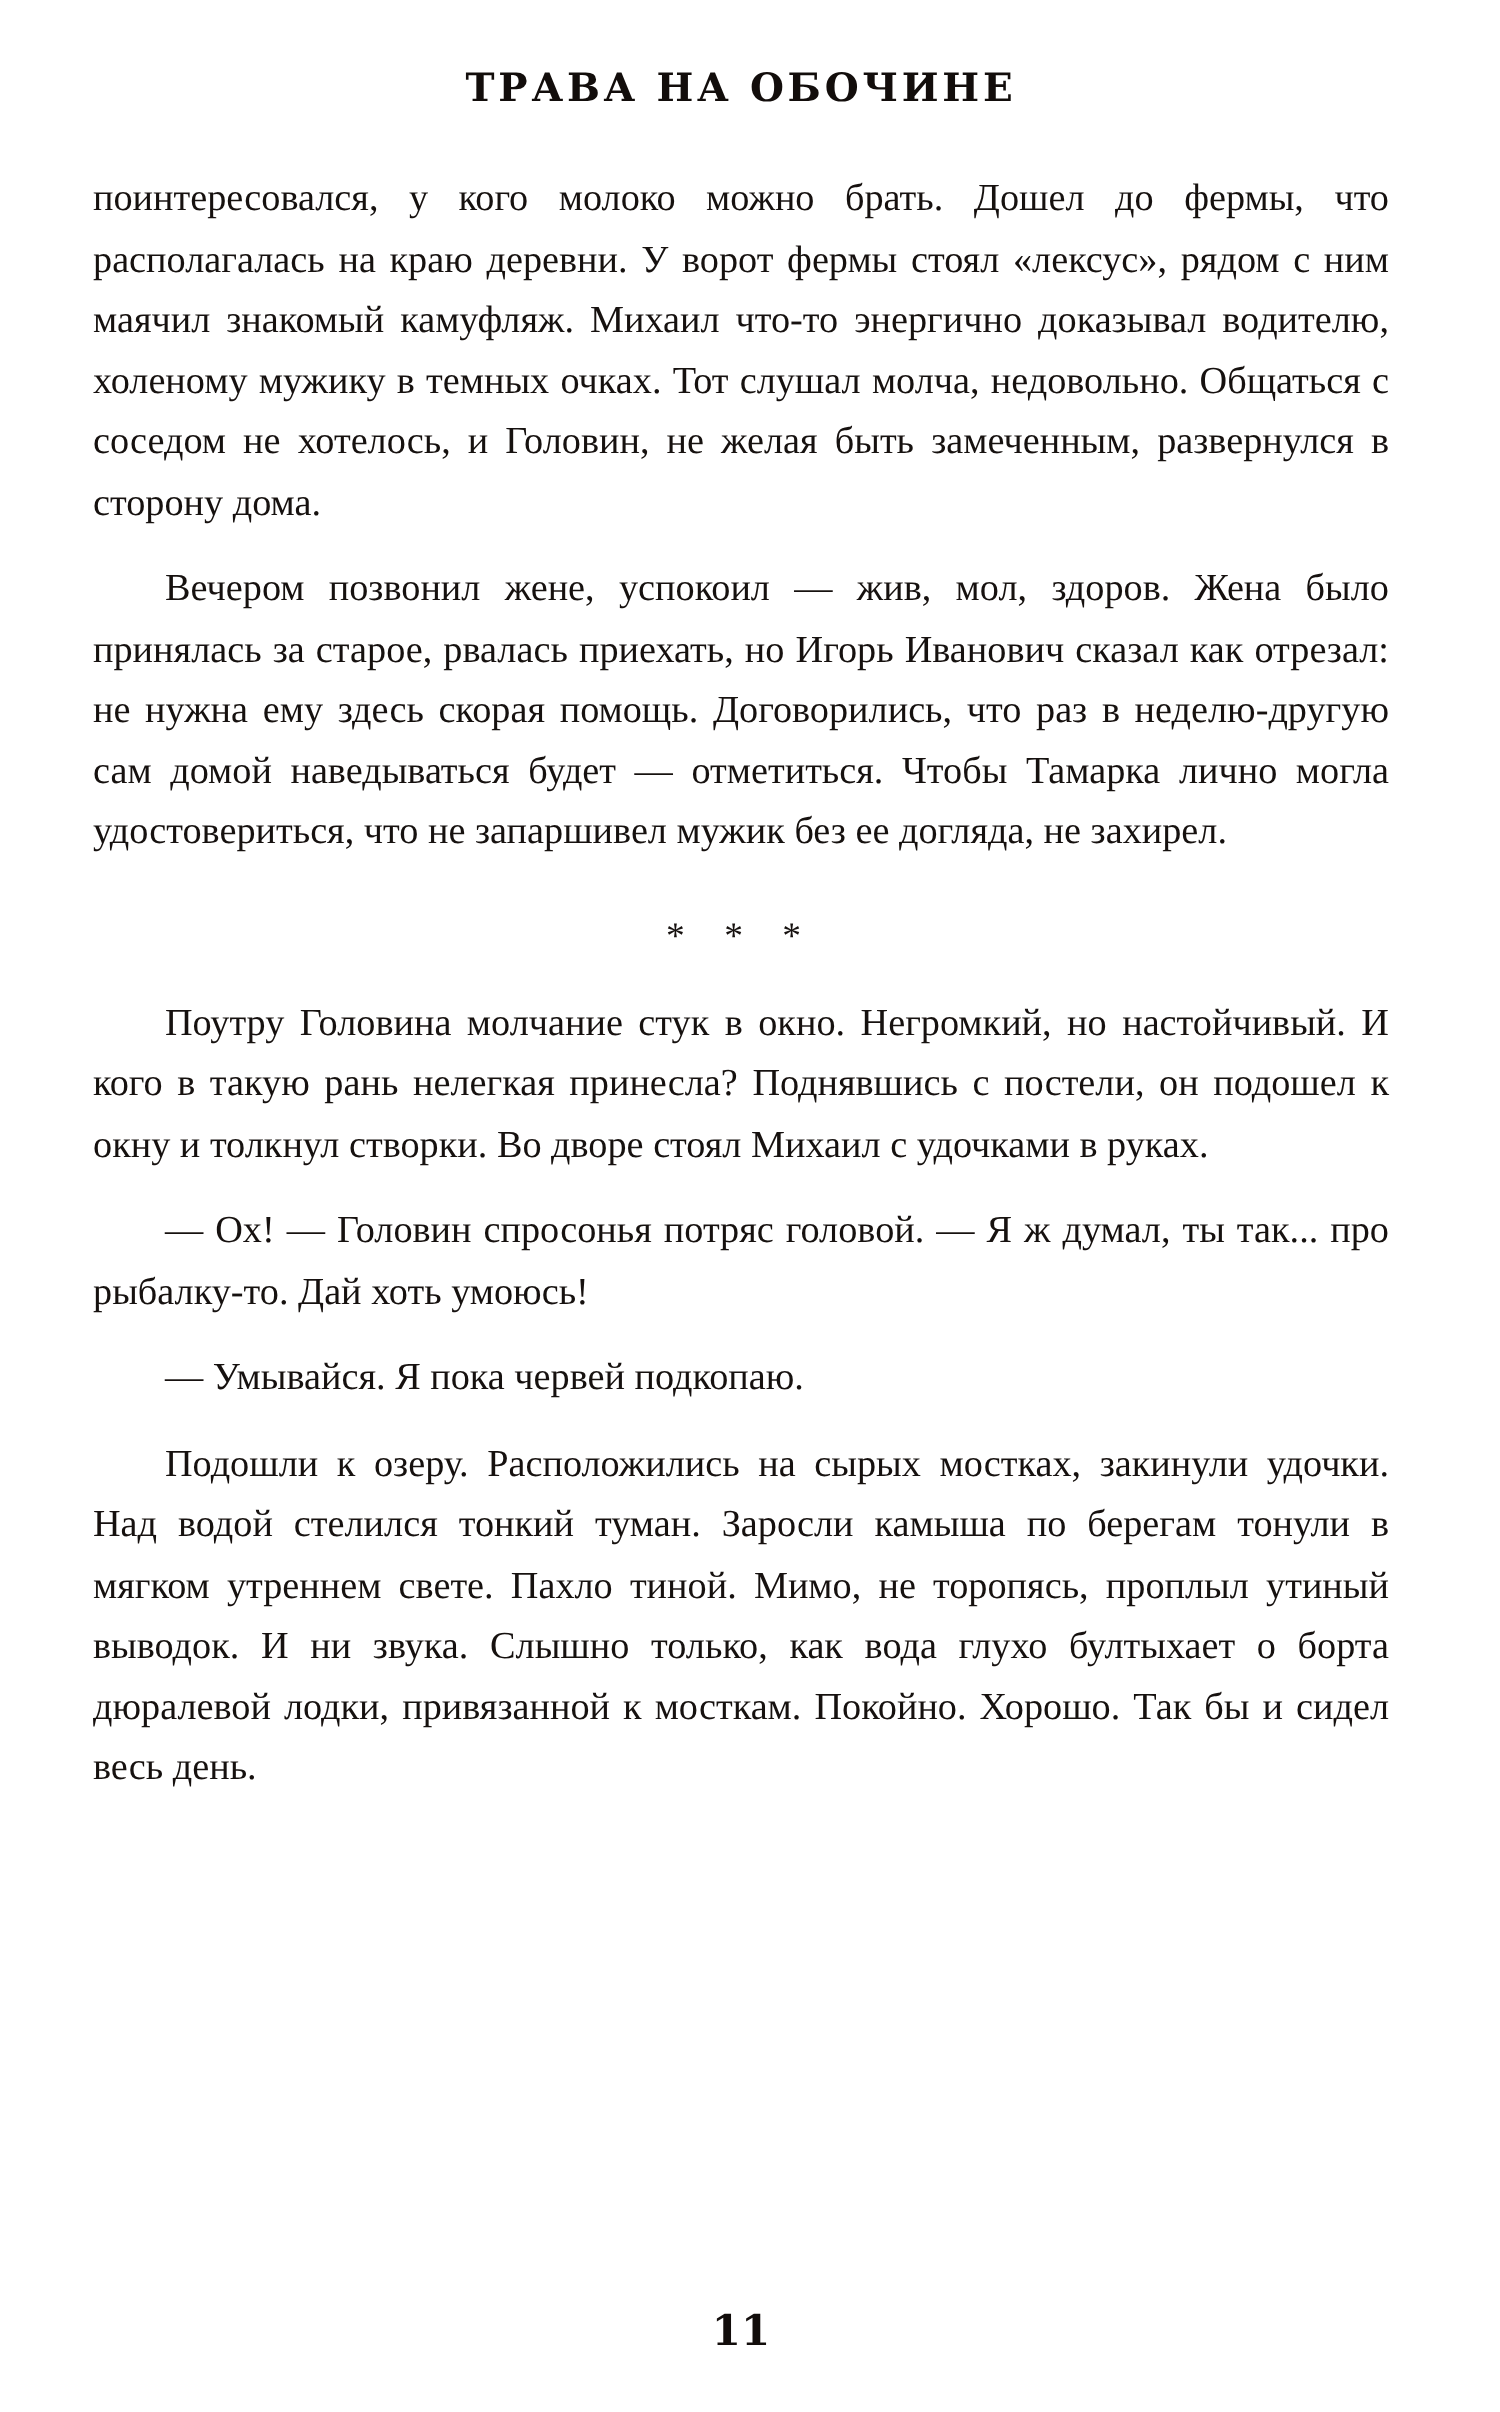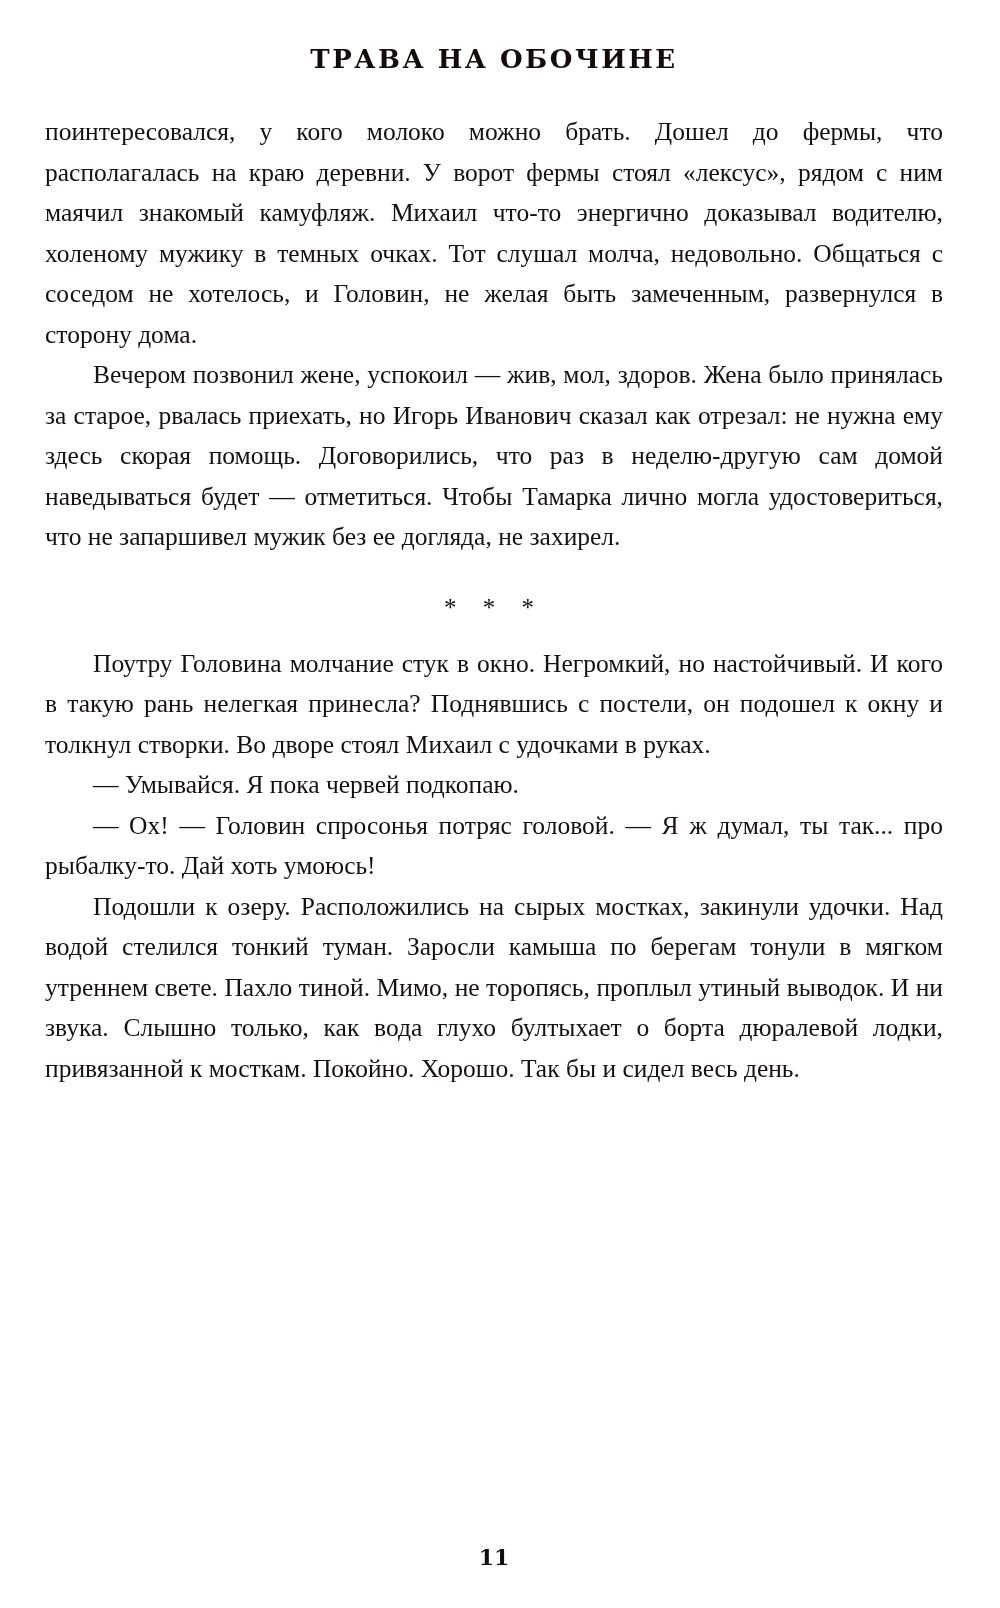--- a/index.html
+++ b/index.html
@@ -37,21 +37,21 @@
   }
   .body-text {
     margin-top: 38px;
     font-size: 25.5px;
     line-height: 40.5px;
     text-align: justify;
     text-justify: inter-word;
     hyphens: manual;
   }
   .body-text p {
-    margin: 0;
+    margin: 17px;
     text-indent: 48px;
   }
   .body-text p.noindent {
     text-indent: 0;
   }
   .scene-break {
     text-align: center;
     font-size: 25px;
     letter-spacing: 10px;
     margin: 30px 0 16px 0;
@@ -61,40 +61,40 @@
     margin-top: 0;
   }
   .folio {
     position: absolute;
     left: 0;
     right: 0;
     bottom: 38px;
     text-align: center;
     font-family: "DejaVu Serif", "Liberation Serif", serif;
     font-weight: bold;
-    font-size: 22px;
+    font-size: 28px;
     color: #120d0b;
   }
 </style>
 </head>
 <body>
 
 <div class="page">
 
   <div class="running-head">ТРАВА НА ОБОЧИНЕ</div>
 
   <div class="body-text">
     <p class="noindent">поинтересовался, у кого молоко можно брать. Дошел до фермы, что располагалась на краю деревни. У ворот фермы стоял «лексус», рядом с ним маячил знакомый камуфляж. Михаил что-то энергично доказывал водителю, холеному мужику в темных очках. Тот слушал молча, недовольно. Общаться с соседом не хотелось, и Головин, не желая быть замеченным, развернулся в сторону дома.</p>
     <p>Вечером позвонил жене, успокоил — жив, мол, здоров. Жена было принялась за старое, рвалась приехать, но Игорь Иванович сказал как отрезал: не нужна ему здесь скорая помощь. Договорились, что раз в неделю-другую сам домой наведываться будет — отметиться. Чтобы Тамарка лично могла удостовериться, что не запаршивел мужик без ее догляда, не захирел.</p>
   </div>
 
   <div class="scene-break">* * *</div>
 
   <div class="body-text section-two">
     <p>Поутру Головина молчание стук в окно. Негромкий, но настойчивый. И кого в такую рань нелегкая принесла? Поднявшись с постели, он подошел к окну и толкнул створки. Во дворе стоял Михаил с удочками в руках.</p>
+    <p>— Ох! — Головин спросонья потряс головой. — Я ж думал, ты так... про рыбалку-то. Дай хоть умоюсь!</p>
     <p>— Умывайся. Я пока червей подкопаю.</p>
-    <p>— Ох! — Головин спросонья потряс головой. — Я ж думал, ты так... про рыбалку-то. Дай хоть умоюсь!</p>
     <p>Подошли к озеру. Расположились на сырых мостках, закинули удочки. Над водой стелился тонкий туман. Заросли камыша по берегам тонули в мягком утреннем свете. Пахло тиной. Мимо, не торопясь, проплыл утиный выводок. И ни звука. Слышно только, как вода глухо бултыхает о борта дюралевой лодки, привязанной к мосткам. Покойно. Хорошо. Так бы и сидел весь день.</p>
   </div>
 
   <div class="folio">11</div>
 
 </div>
 
 </body></html>

